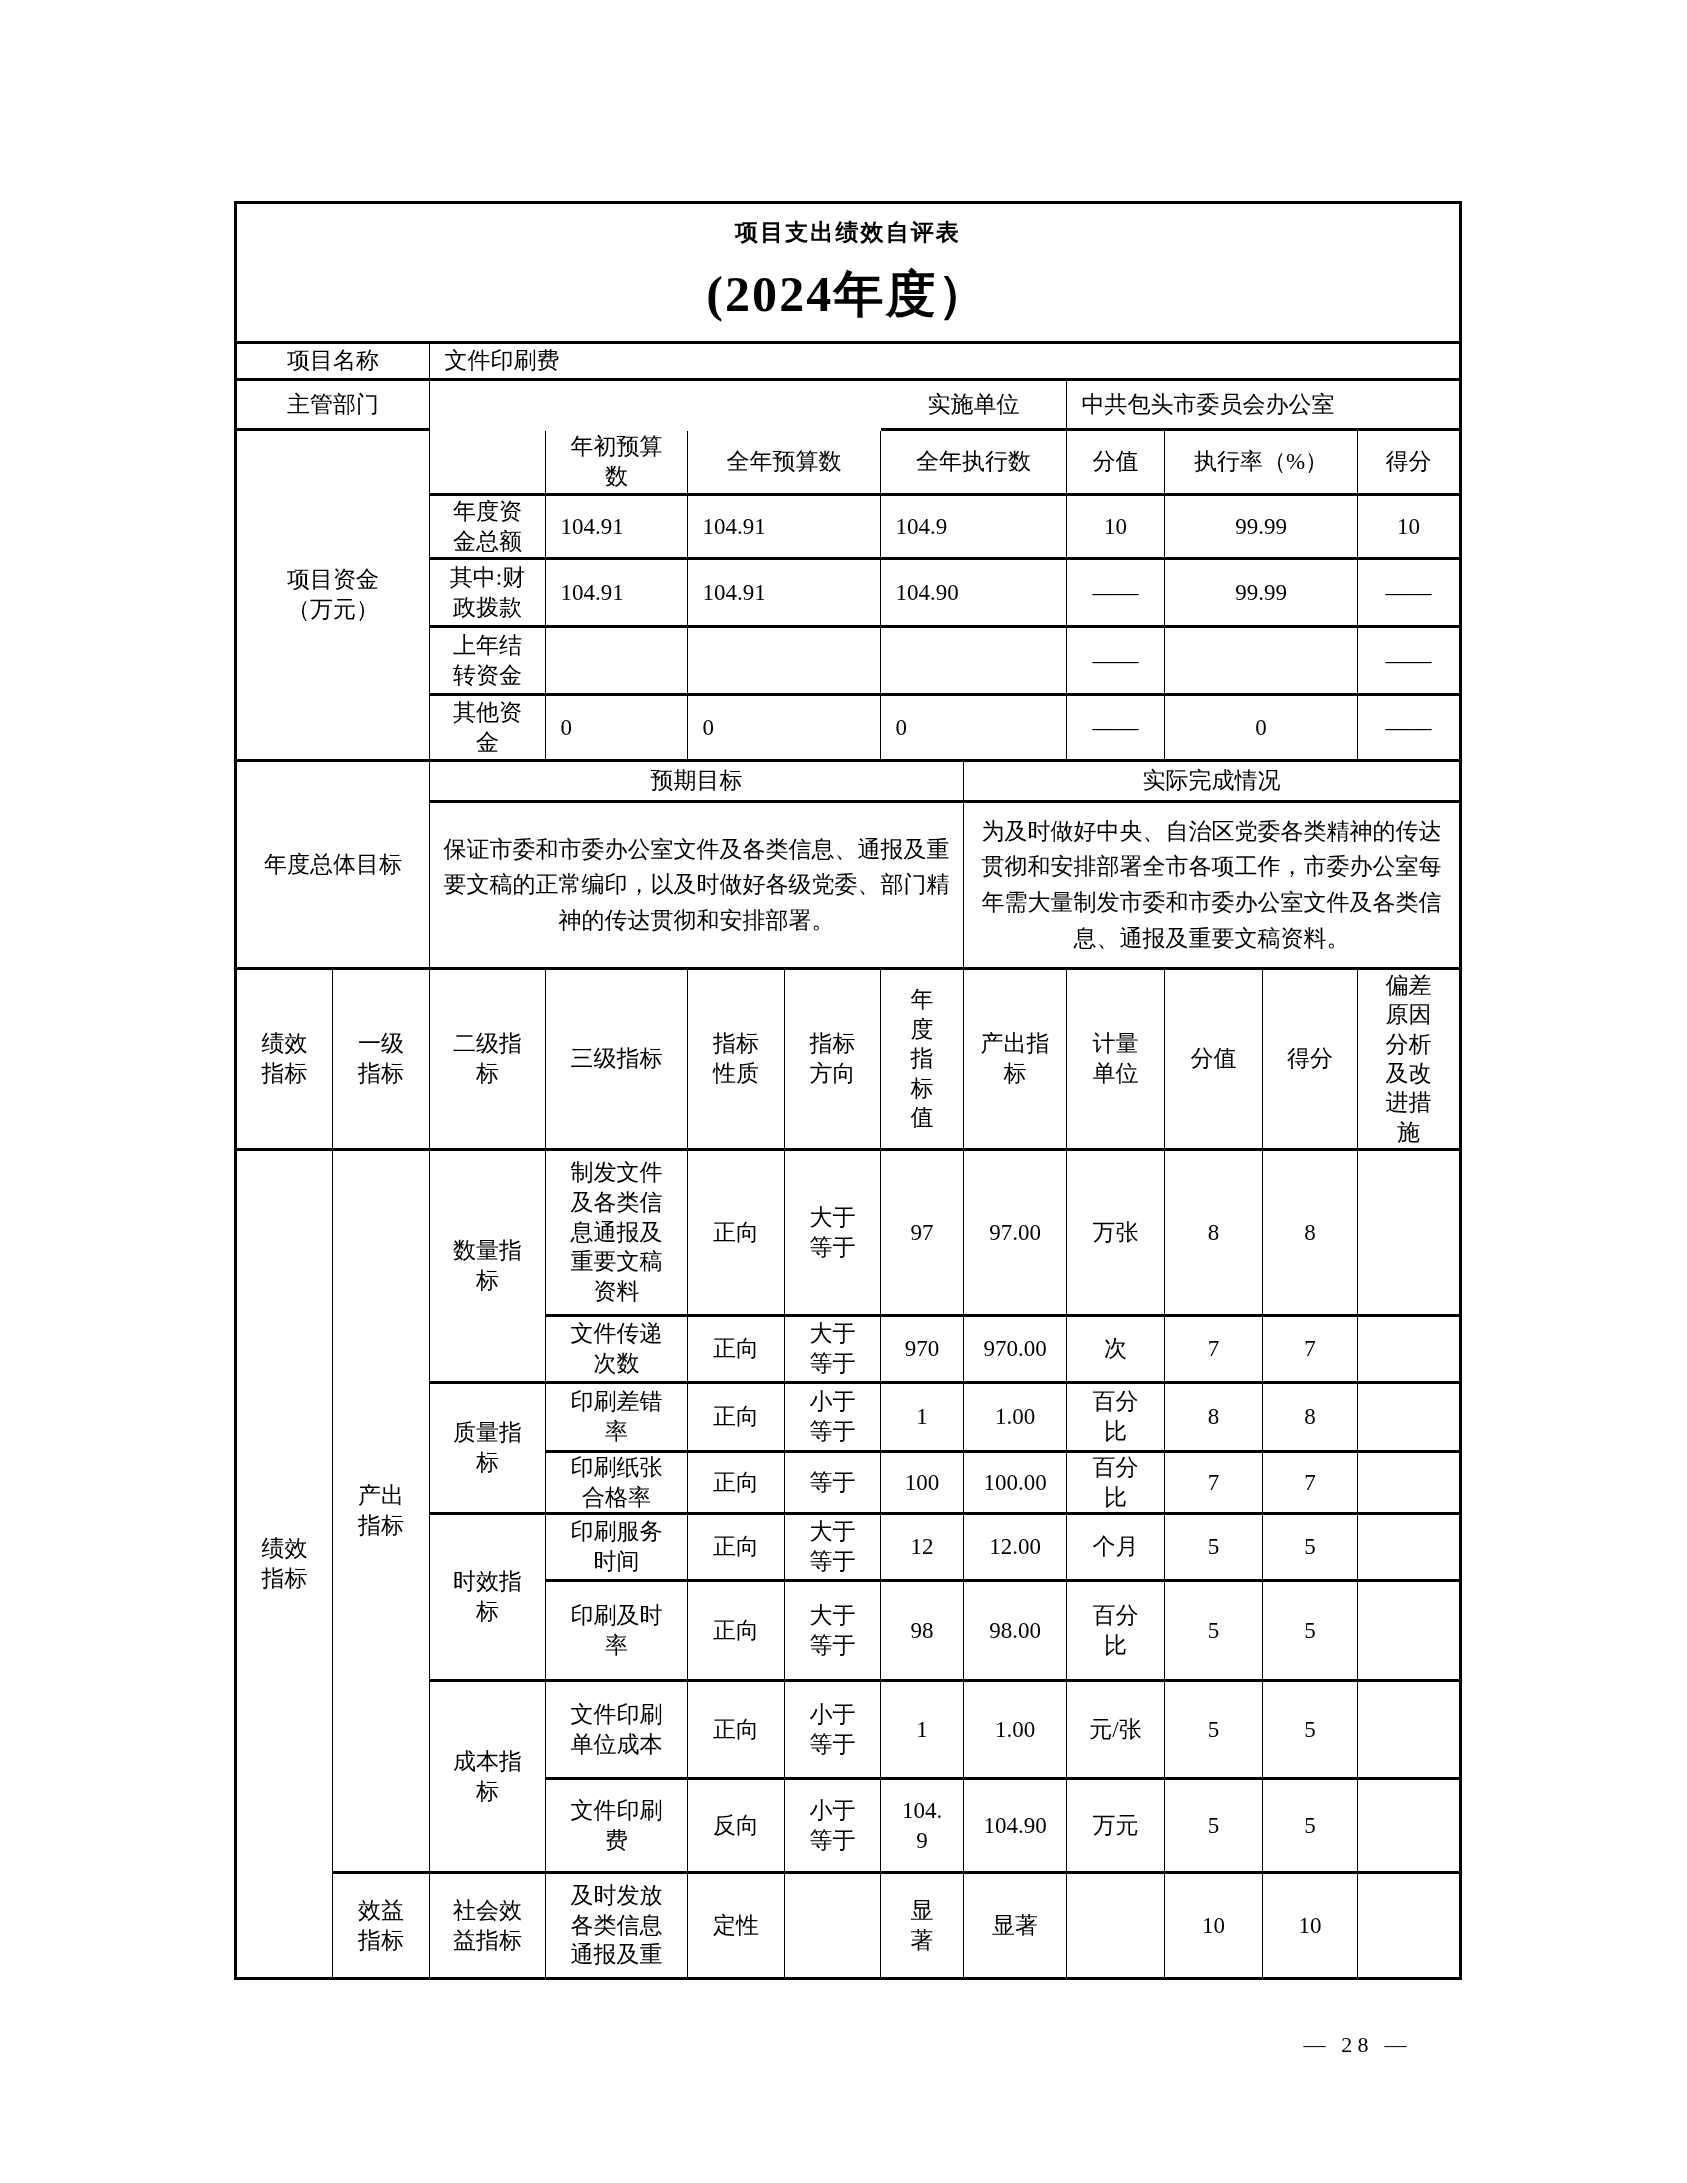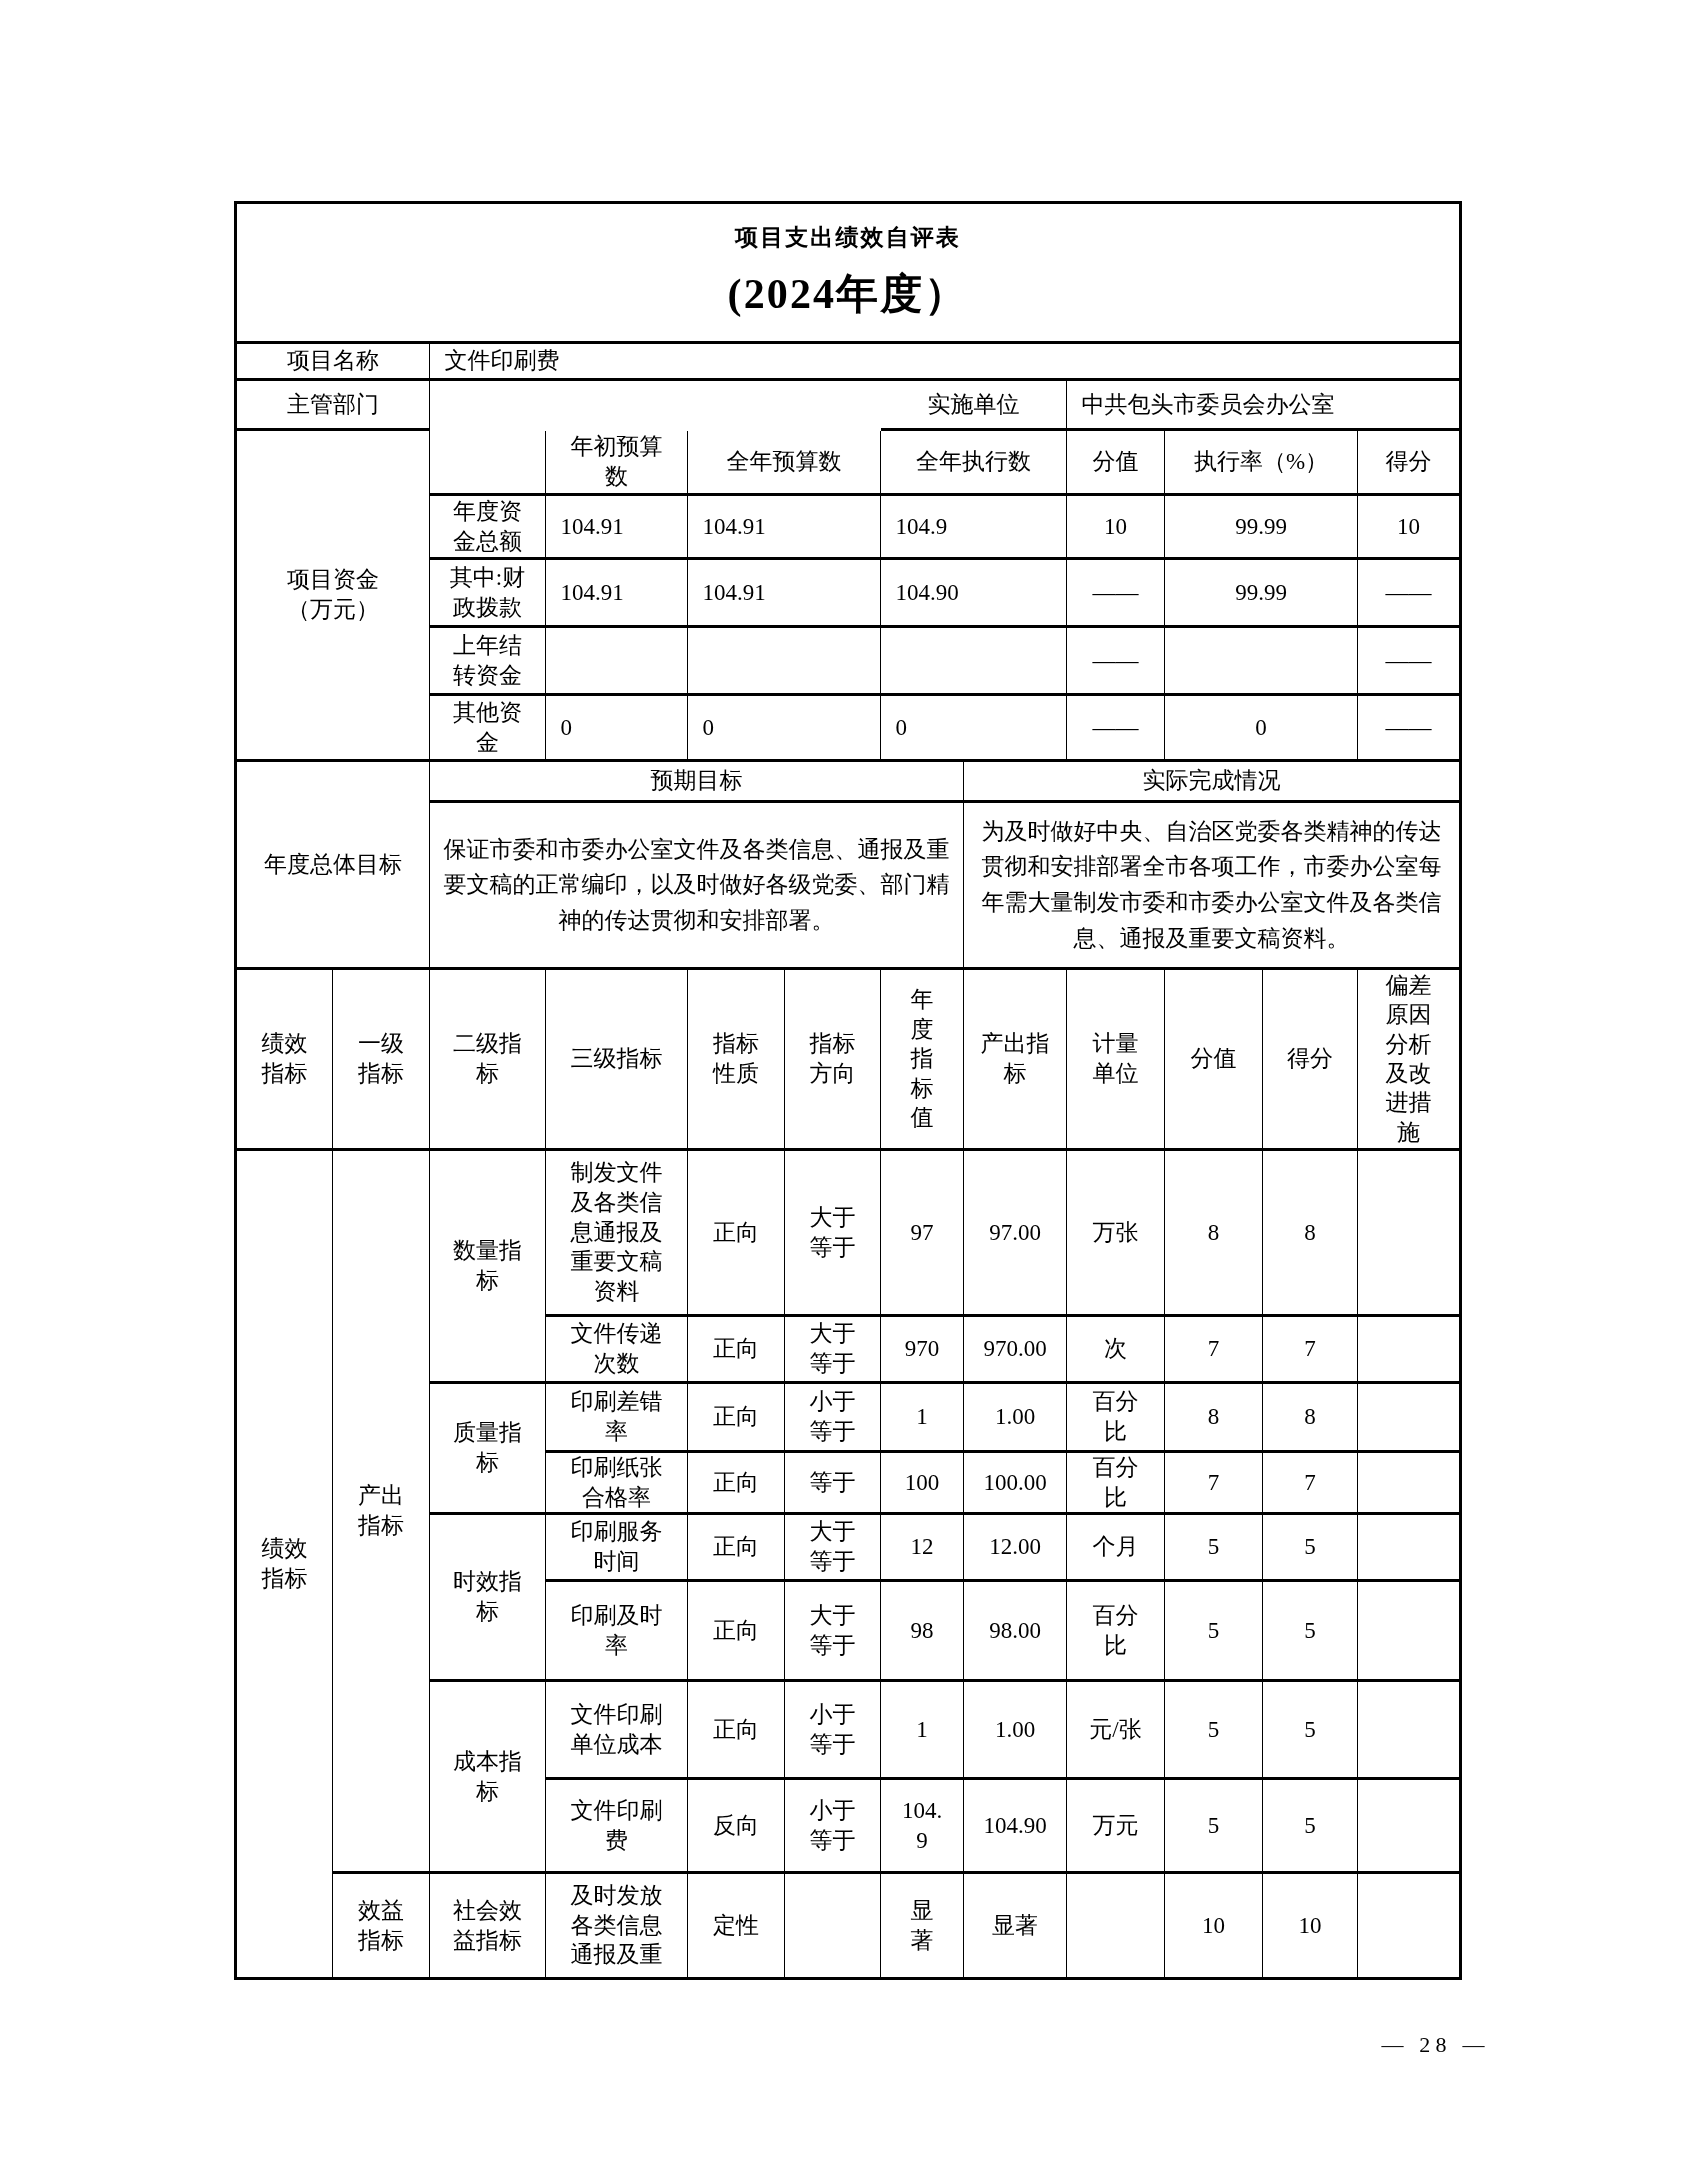--- a/index.html
+++ b/index.html
@@ -8,37 +8,37 @@
   .sheet{position:absolute;left:234px;top:201px;background:#fff;border:3.1px solid #000;
          display:grid;font-size:23px;
          grid-template-columns:96px 97px 116px 142px 97px 96px 83px 103px 98px 98px 95px 101px;
          grid-template-rows:140px 37px 50px 65px 64px 68px 68px 66px 41px 167px 181px 166px 67px 69px 62px 67px 100px 98px 94px 103px;}
   .c{display:flex;align-items:center;justify-content:center;text-align:center;
      border-right:1.6px solid #000;border-bottom:3.1px solid #000;line-height:1.3;overflow:hidden;}
   .nr{border-right:none}
   .nb{border-bottom:none}
   .left{justify-content:flex-start;text-align:left;padding:0 14.5px}
   .title{flex-direction:column;gap:14.5px;font-weight:bold;letter-spacing:2.1px}
-  .t2{font-size:42px}
+  .t2{font-size:50px}
   .fLabel{padding:0 41px}
   .fv{justify-content:flex-start;text-align:left;padding-left:14.5px}
   .goal{line-height:1.55;padding:0 12.4px}
   .cGrp{padding:0 22px}
   .cL1{padding:0 15.5px}
   .cL2{padding:0 13px}
   .cL3{padding:14px 18px}
   .cNat{padding:0 15.5px}
   .cDir{padding:0 15.5px}
   .hdrT{padding:0 29px;word-break:break-all;line-height:1.28}
   .colT{padding:0 18.6px;word-break:break-all}
   .cAct{padding:0 15.5px}
   .cUnit{padding:0 16.5px}
   .cSV{padding:0 10.3px}
   .cDev{padding:0 17.6px;line-height:1.28}
-  .pageno{position:absolute;left:1358px;top:2032px;width:155px;text-align:center;
+  .pageno{position:absolute;left:1280px;top:2032px;width:155px;text-align:center;
           font-size:22px;letter-spacing:5.2px;}
 </style>
 </head>
 <body>
 
 <div class="page">
   <div class="sheet">
 
     <div class="c title nr" style="grid-area:1/1/2/13">
       <div>项目支出绩效自评表</div>

